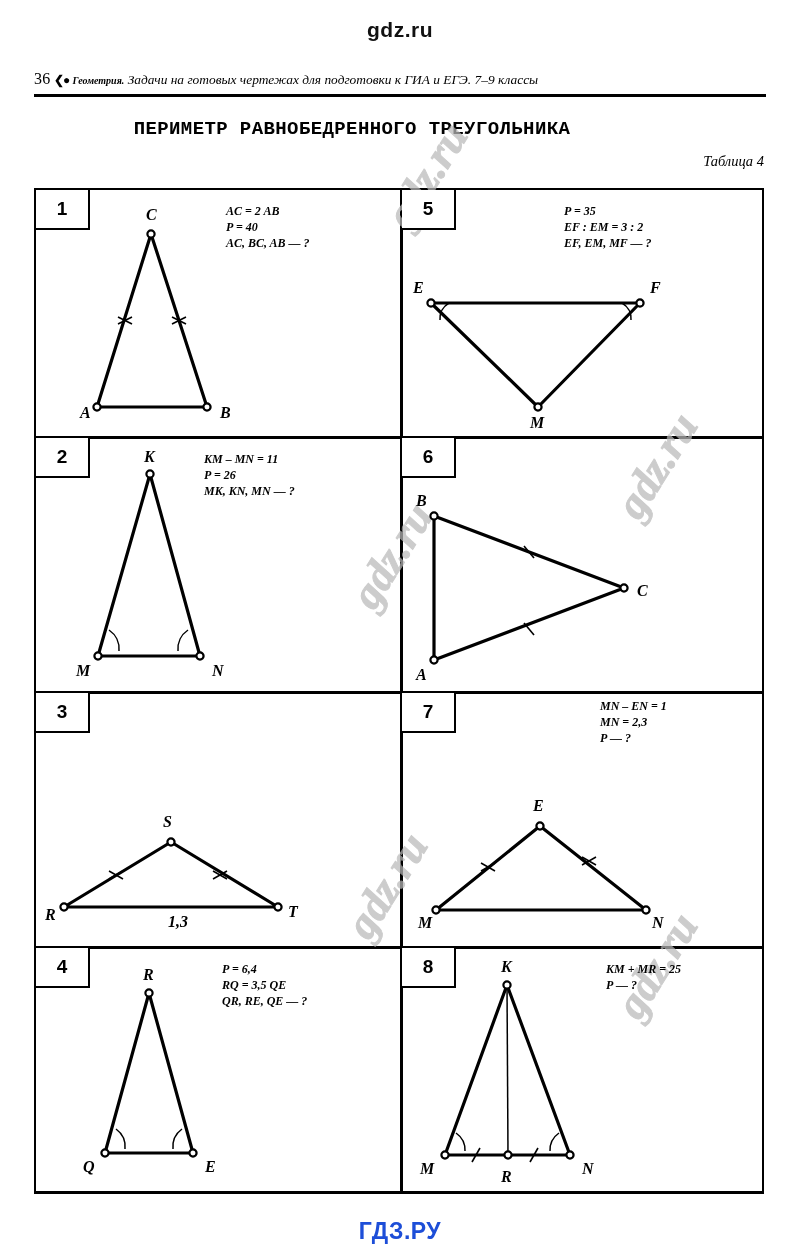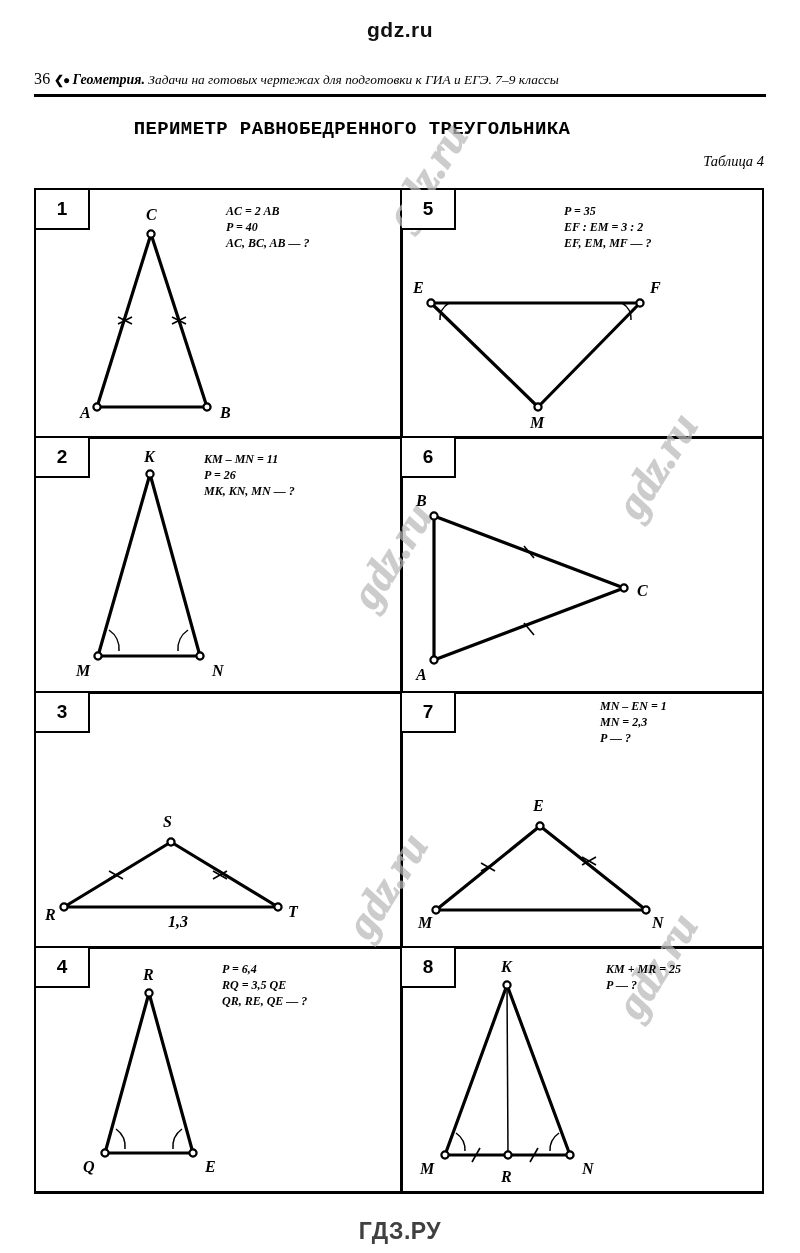--- a/index.html
+++ b/index.html
@@ -17,21 +17,21 @@
     font-size:21px;letter-spacing:.5px;color:#111;
   }
 
   
   .runhead{
     position:absolute;left:34px;top:60px;width:732px;
     font-size:13.2px;white-space:nowrap;
   }
   .runhead .pageno{font-family:"Liberation Serif",serif;font-size:16px;letter-spacing:.3px;}
   .runhead .dots{font-weight:bold;font-size:12px;letter-spacing:-1px;}
-  .runhead .bookname{font-weight:bold;font-style:italic;font-size:14px;}
+  .runhead .bookname{font-weight:bold;font-style:italic;font-size:10px;}
   .runhead .subtitle{font-style:italic;font-size:13.4px;}
   .rule{
     position:absolute;left:34px;top:84px;width:732px;height:3px;background:#000;
   }
 
   
   .title{
     position:absolute;left:0;top:108px;width:704px;text-align:center;
     font-weight:bold;font-size:19px;letter-spacing:.4px;font-family:Liberation Mono, monospace;
   }
@@ -69,21 +69,21 @@
     font-family:"Liberation Serif",serif;font-style:italic;font-size:44px;
     font-weight:bold;white-space:nowrap;z-index:1;pointer-events:none;
     -webkit-text-stroke:1px #b9b9b9;
   }
 
   
   .footrule{position:absolute;left:34px;top:1181px;width:730px;height:3px;background:#000;}
   .footer{
     position:absolute;left:0;top:1208px;width:800px;text-align:center;
     font-family:"Liberation Sans",sans-serif;font-weight:bold;font-size:23px;
-    letter-spacing:.5px;color:#404040;
+    letter-spacing:.5px;color:#1d4ed8;
   }
 </style>
 </head>
 <body>
 
 <div class="page">
 
   <div class="topmark">gdz.ru</div>
 
   <div class="runhead">

